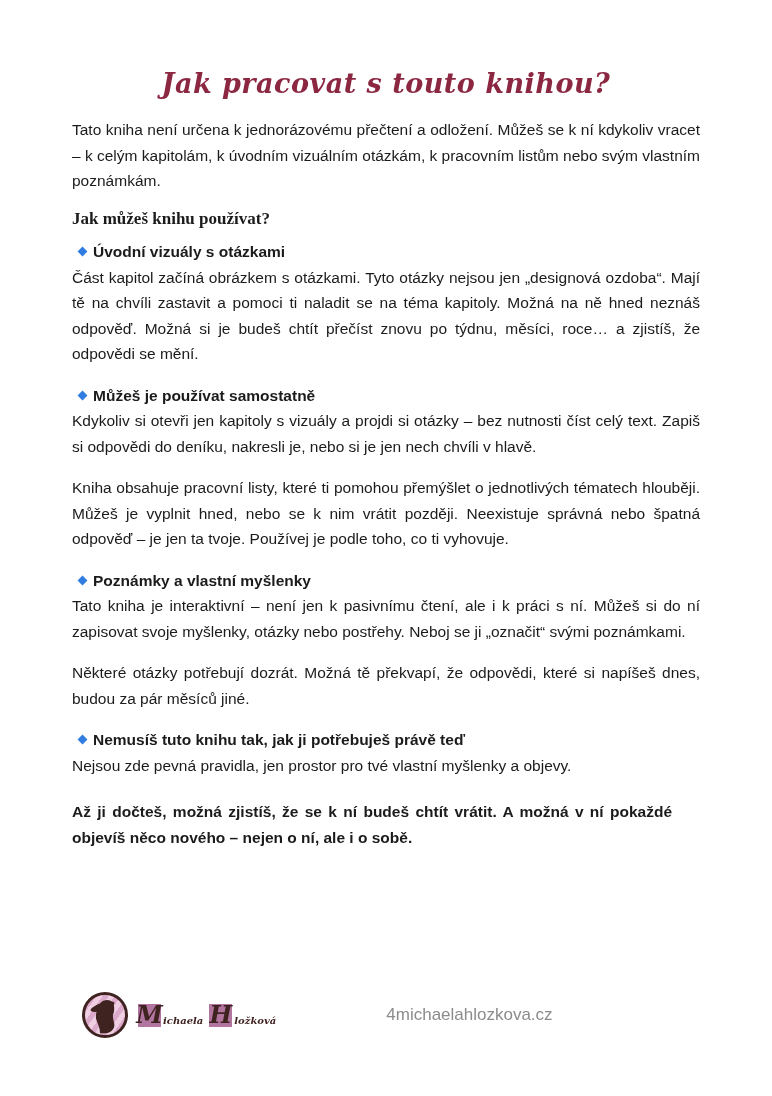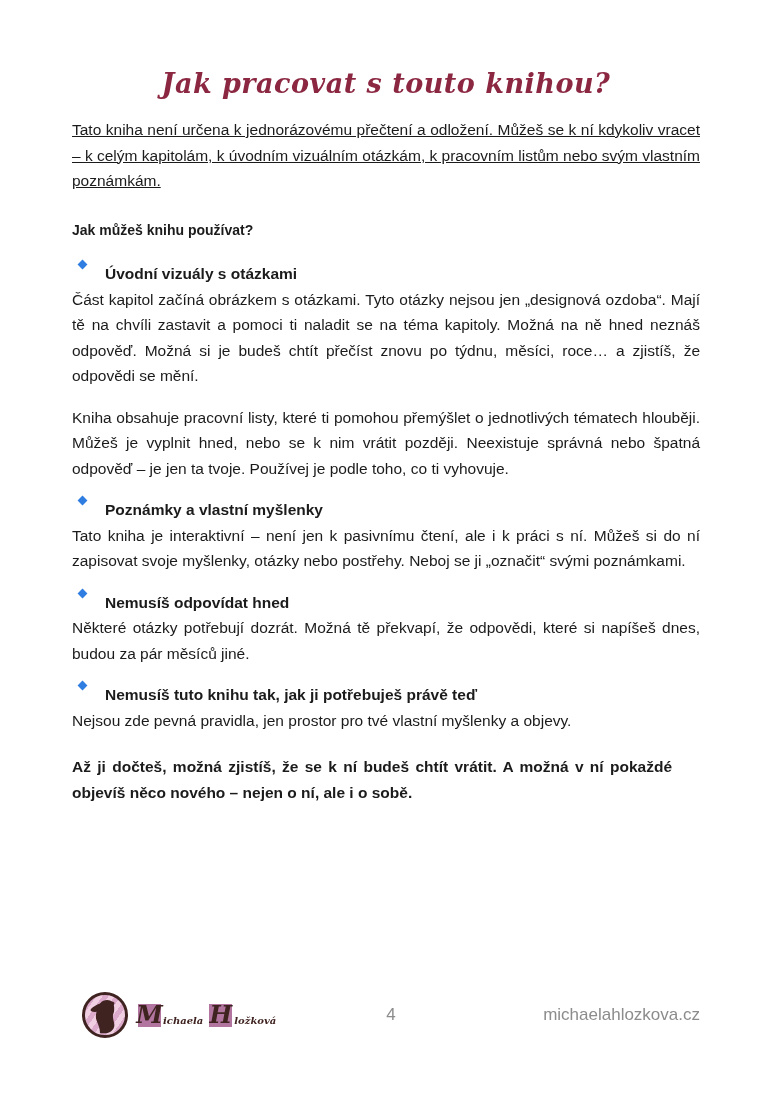--- a/index.html
+++ b/index.html
@@ -27,32 +27,33 @@
     letter-spacing: 0.5px;
     color: #8c2742;
     margin-bottom: 18px;
   }
   p.body-text {
     font-size: 15.5px;
     line-height: 25.5px;
     text-align: justify;
     color: #1b1b1b;
   }
-  .intro { margin-bottom: 24px; text-decoration: underline; }
+  .intro { margin-bottom: 12px; }
   .subheading {
-    font-size: 14px;
+    font-size: 17px;
     line-height: 25.5px;
     font-weight: bold;
-    margin-bottom: 18px;
+    margin-bottom: 8px;
+    font-family: Liberation Serif, serif;
   }
   .section { margin-bottom: 16px; }
   .section-head {
     display: flex;
-    align-items: flex-start;
-    gap: 19px;
+    align-items: center;
+    gap: 7px;
     padding-left: 7px;
     line-height: 25.5px;
   }
   .diamond {
     width: 7px; height: 7px;
     background: #2f7de1;
     transform: rotate(45deg);
     flex: 0 0 auto;
   }
   .section-head h3 {
@@ -70,21 +71,21 @@
   .footer {
     position: absolute;
     left: 72px;
     right: 72px;
     top: 992px;
     display: flex;
     align-items: center;
   }
   .footer-left { flex: 1; display: flex; align-items: center; gap: 10px; padding-left: 10px; }
   .footer-center { flex: 0 0 auto; font-size: 17px; color: #8c8c8c; }
-  .footer-right { flex: 1; text-align: right; font-size: 17px; color: #8c8c8c; }
+  .footer-right { flex: 1; font-size: 17px; color: #8c8c8c; }
   .logo-badge {
     width: 46px; height: 46px;
     border-radius: 50%;
     border: 3px solid #3f2320;
     background: repeating-linear-gradient(125deg, #f0cfe3 0 5px, #dcaacb 5px 10px);
     overflow: hidden;
     flex: 0 0 auto;
   }
   .logo-badge svg { display: block; width: 100%; height: 100%; }
   .logo-name {
@@ -128,38 +129,41 @@
   <h2 class="subheading">Jak můžeš knihu používat?</h2>
 
   <div class="section">
     <div class="section-head">
       <span class="diamond"></span>
       <h3>Úvodní vizuály s otázkami</h3>
     </div>
     <p class="body-text">Část kapitol začíná obrázkem s otázkami. Tyto otázky nejsou jen „designová ozdoba“. Mají tě na chvíli zastavit a pomoci ti naladit se na téma kapitoly. Možná na ně hned neznáš odpověď. Možná si je budeš chtít přečíst znovu po týdnu, měsíci, roce… a zjistíš, že odpovědi se mění.</p>
   </div>
 
+  <div class="section">
+    <div class="section-head">
+      <span class="diamond"></span>
+      <h3>Můžeš je používat samostatně</h3>
+    </div>
+    <p class="body-text">Kdykoliv si otevři jen kapitoly s vizuály a projdi si otázky – bez nutnosti číst celý text. Zapiš si odpovědi do deníku, nakresli je, nebo si je jen nech chvíli v hlavě.</p>
+  </div>
 
   <div class="section">
     <p class="body-text">Kniha obsahuje pracovní listy, které ti pomohou přemýšlet o jednotlivých tématech hlouběji. Můžeš je vyplnit hned, nebo se k nim vrátit později. Neexistuje správná nebo špatná odpověď – je jen ta tvoje. Používej je podle toho, co ti vyhovuje.</p>
   </div>
 
   <div class="section">
     <div class="section-head">
       <span class="diamond"></span>
       <h3>Poznámky a vlastní myšlenky</h3>
     </div>
     <p class="body-text">Tato kniha je interaktivní – není jen k pasivnímu čtení, ale i k práci s ní. Můžeš si do ní zapisovat svoje myšlenky, otázky nebo postřehy. Neboj se ji „označit“ svými poznámkami.</p>
   </div>
 
   <div class="section">
-    <div class="section-head">
-      <span class="diamond"></span>
-      <h3>Nemusíš odpovídat hned</h3>
-    </div>
     <p class="body-text">Některé otázky potřebují dozrát. Možná tě překvapí, že odpovědi, které si napíšeš dnes, budou za pár měsíců jiné.</p>
   </div>
 
   <div class="section">
     <div class="section-head">
       <span class="diamond"></span>
       <h3>Nemusíš tuto knihu tak, jak ji potřebuješ právě teď</h3>
     </div>
     <p class="body-text">Nejsou zde pevná pravidla, jen prostor pro tvé vlastní myšlenky a objevy.</p>
   </div>

